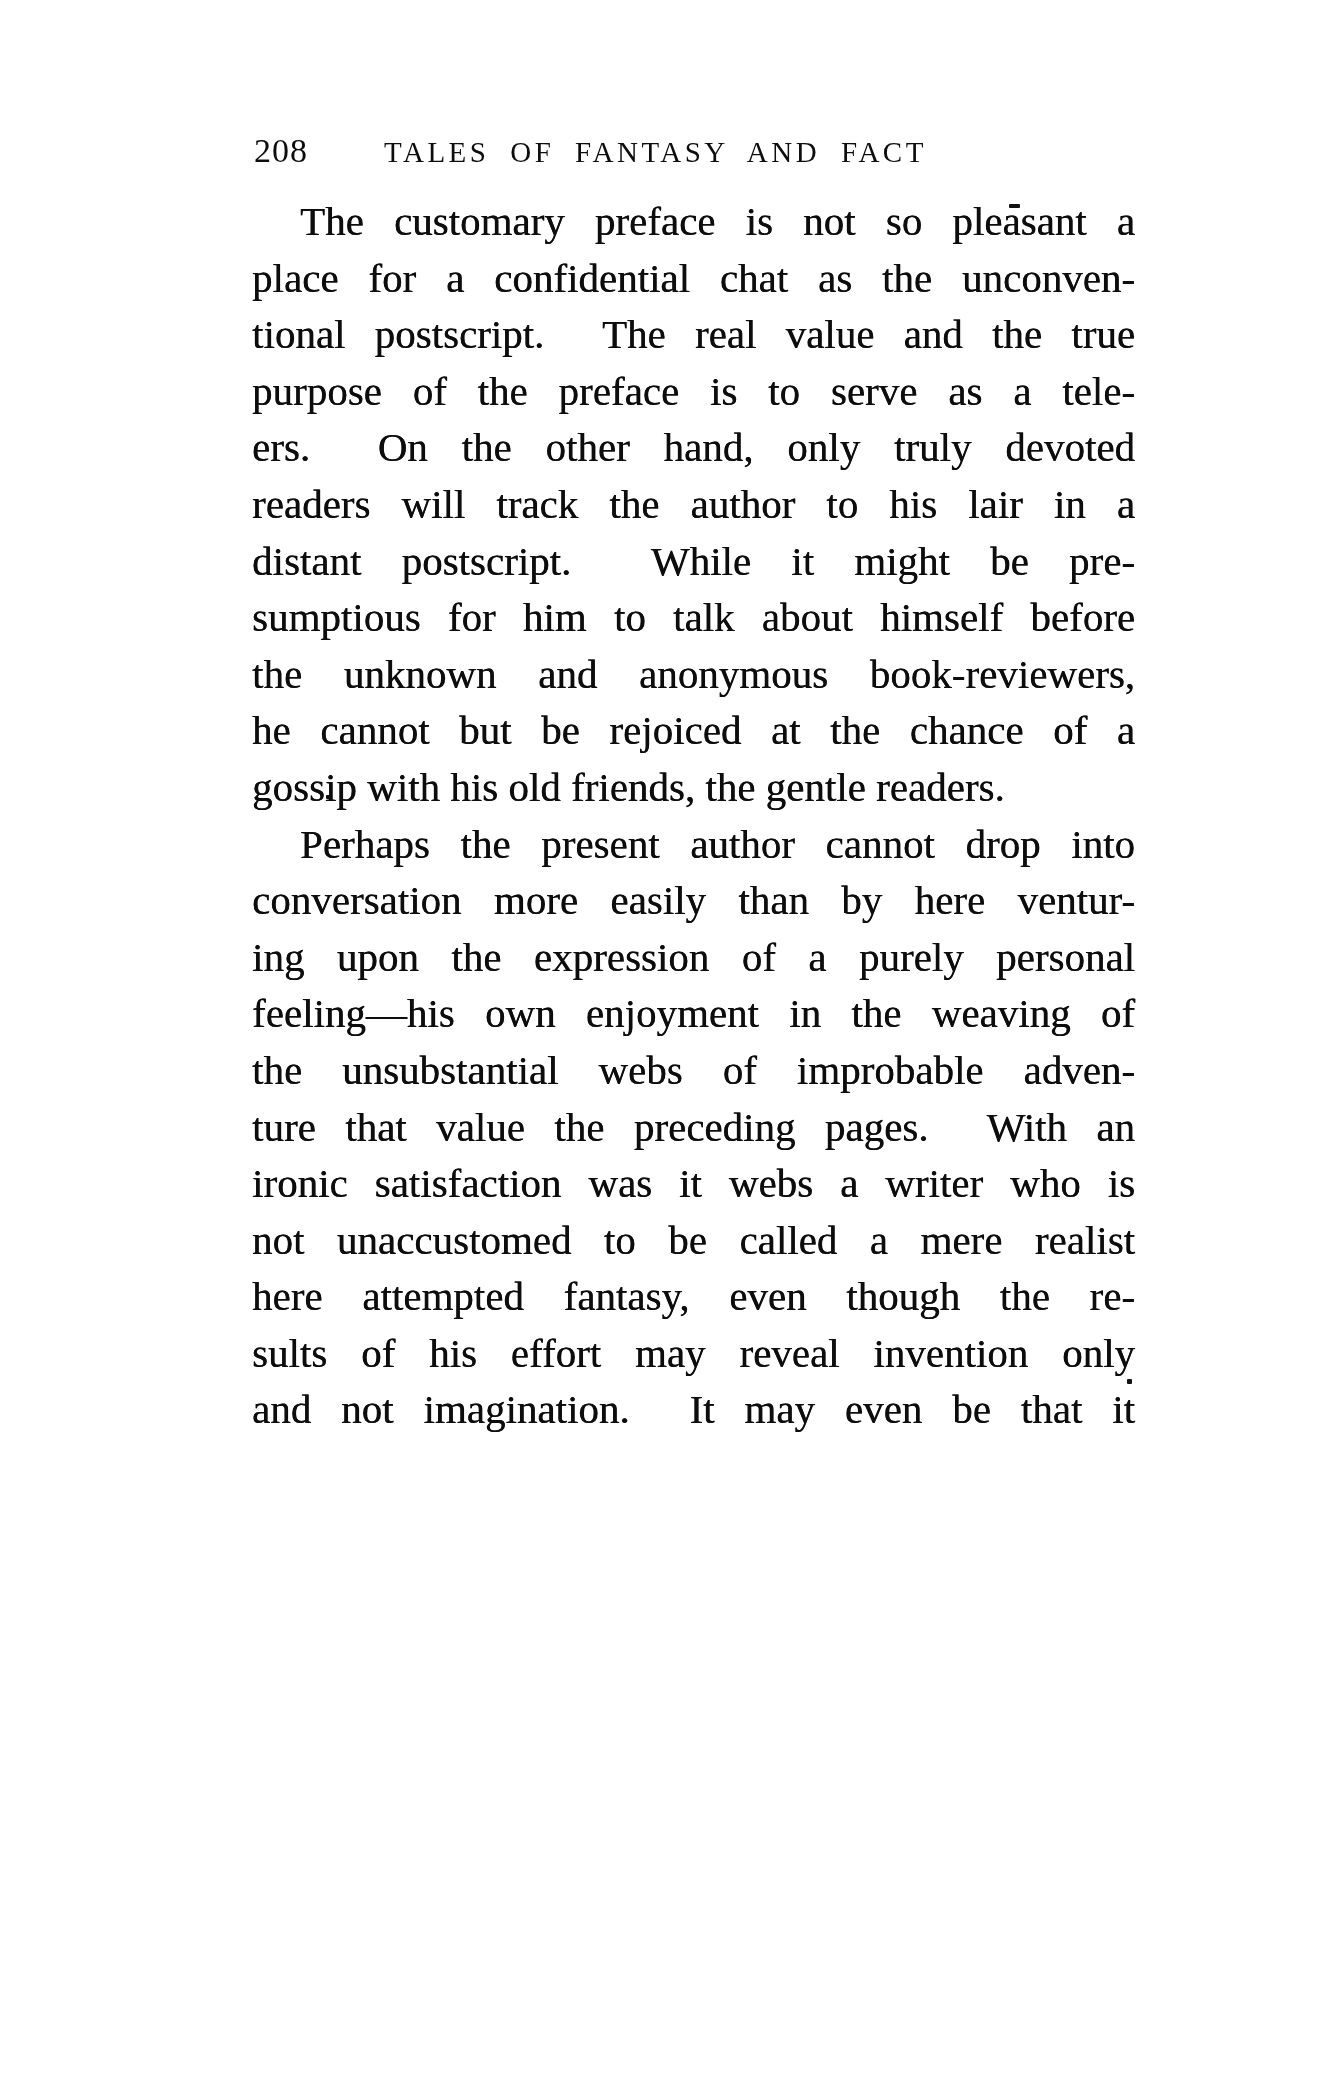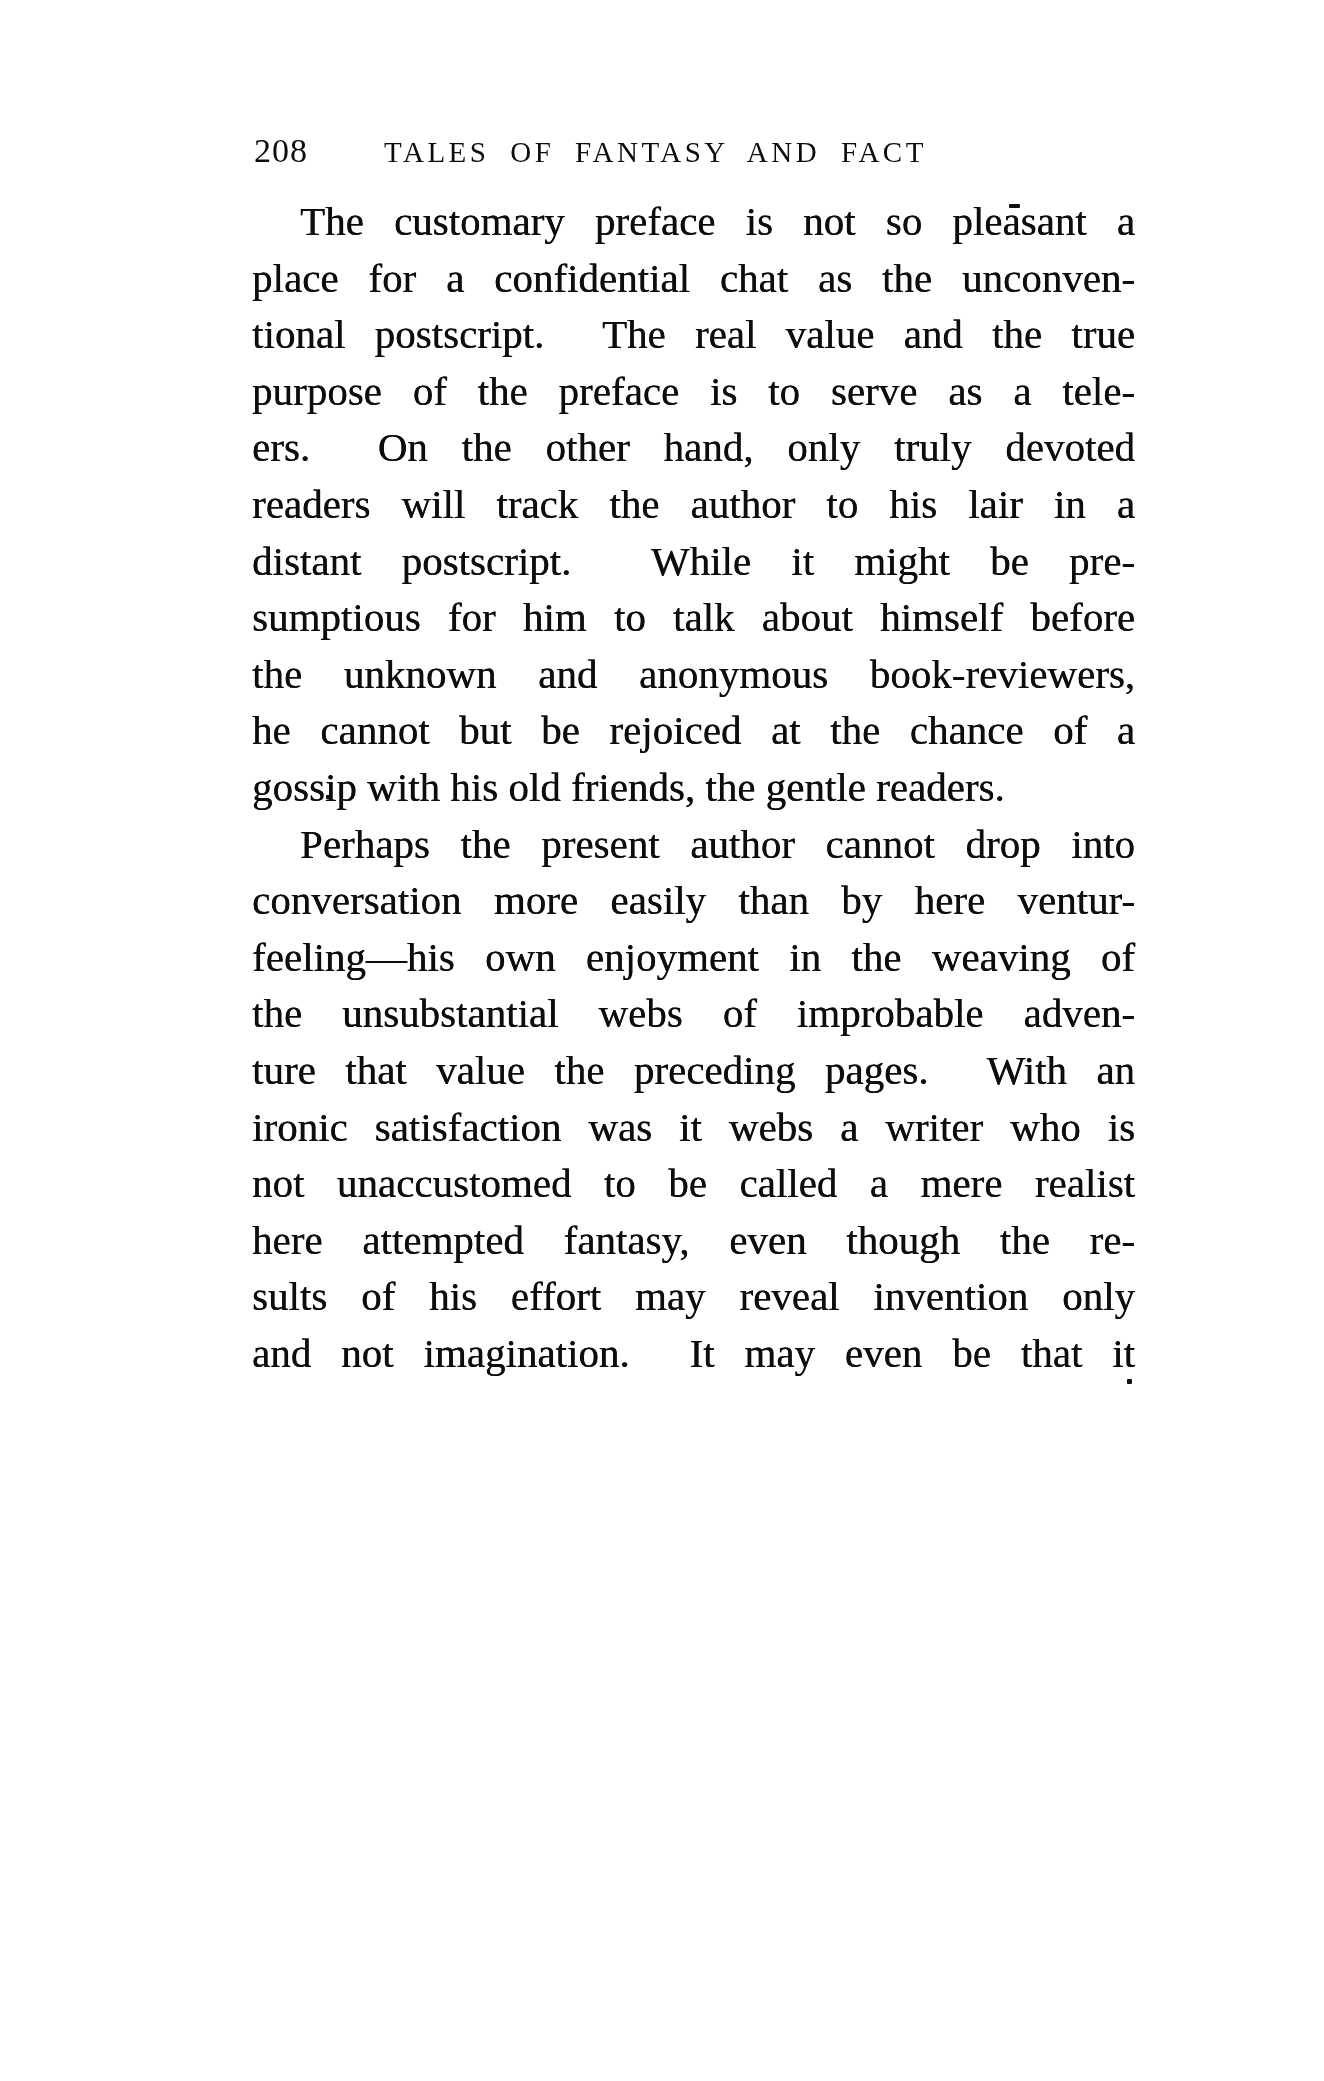--- a/index.html
+++ b/index.html
@@ -91,20 +91,21 @@
         <div class="line">readers will track the author to his lair in a</div>
         <div class="line">distant postscript.  While it might be pre-</div>
         <div class="line">sumptious for him to talk about himself before</div>
         <div class="line">the unknown and anonymous book-reviewers,</div>
         <div class="line">he cannot but be rejoiced at the chance of a</div>
         <div class="line lastline">gossip with his old friends, the gentle readers.</div>
       </div>
       <div class="para">
         <div class="line indent">Perhaps the present author cannot drop into</div>
         <div class="line">conversation more easily than by here ventur-</div>
+        <div class="line">ing upon the expression of a purely personal</div>
         <div class="line">feeling—his own enjoyment in the weaving of</div>
         <div class="line">the unsubstantial webs of improbable adven-</div>
         <div class="line">ture that value the preceding pages.  With an</div>
         <div class="line">ironic satisfaction was it webs a writer who is</div>
         <div class="line">not unaccustomed to be called a mere realist</div>
         <div class="line">here attempted fantasy, even though the re-</div>
         <div class="line">sults of his effort may reveal invention only</div>
         <div class="line">and not imagination.  It may even be that it</div>
       </div>
     </div>

